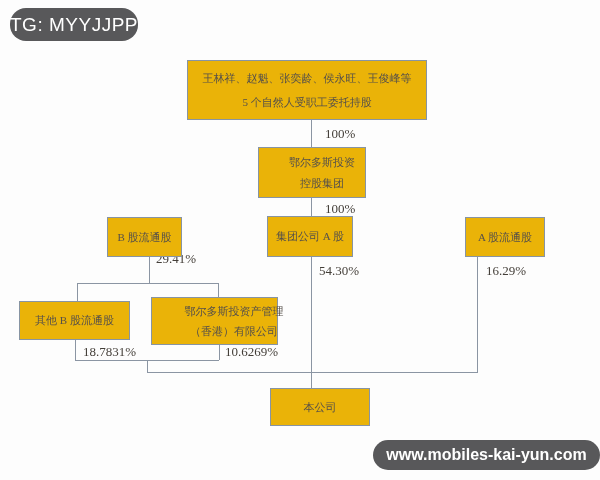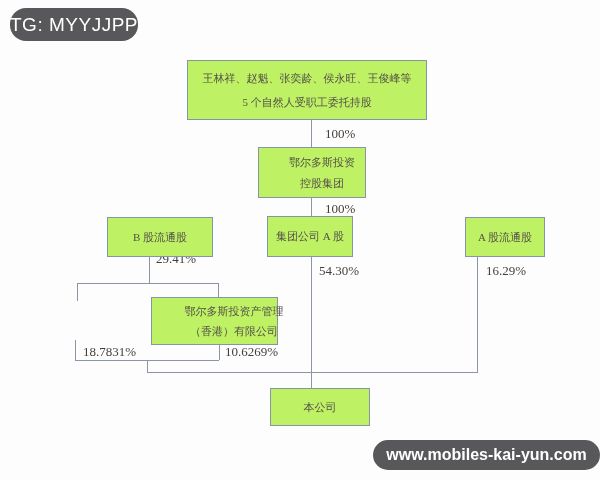--- a/index.html
+++ b/index.html
@@ -17,33 +17,33 @@
     font-family:"Liberation Sans","DejaVu Sans",sans-serif;
     display:flex;align-items:center;justify-content:center;
     box-sizing:border-box;
     border-radius:16px;
   }
   #tg-badge{left:10px;top:8px;width:128px;height:33px;font-size:19px;letter-spacing:0.5px;}
   #site-badge{left:373px;top:440px;width:227px;height:30px;font-size:16px;font-weight:bold;}
   .node{
     position:absolute;
     border:1px solid #8794a3;
-    background:#bef264;
+    background:#eab308;
     box-sizing:border-box;
     display:flex;flex-direction:column;
     align-items:center;justify-content:space-evenly;
     color:#56504a;
     font-size:11px;
     text-align:center;
     line-height:1.1;
   }
   .node .ln{white-space:nowrap;}
   #shareholders-box{left:187px;top:60px;width:240px;height:60px;}
   #holding-group-box{left:258px;top:147px;width:108px;height:51px;padding-left:20px;}
-  #b-share-box{left:107px;top:217px;width:106px;height:40px;}
+  #b-share-box{left:107px;top:217px;width:75px;height:40px;}
   #group-a-share-box{left:267px;top:216px;width:86px;height:41px;}
   #a-share-box{left:437px;top:217px;width:80px;height:40px;margin-left:28px;}
   #other-b-share-box{left:19px;top:301px;width:111px;height:39px;}
   #hk-company-box{left:151px;top:297px;width:127px;height:48px;padding-left:39px;}
   #company-box{left:270px;top:388px;width:100px;height:38px;}
   .vline,.hline{position:absolute;background:#8b95a3;}
   .vline{width:1px;}
   .hline{height:1px;}
   .pct{
     position:absolute;
@@ -101,20 +101,23 @@
   </div>
 
   <div id="group-a-share-box" class="node">
     <span class="ln">集团公司 A 股</span>
   </div>
 
   <div id="a-share-box" class="node">
     <span class="ln">A 股流通股</span>
   </div>
 
+  <div id="other-b-share-box" class="node">
+    <span class="ln">其他 B 股流通股</span>
+  </div>
 
   <div id="hk-company-box" class="node">
     <span class="ln">鄂尔多斯投资产管理</span>
     <span class="ln">（香港）有限公司</span>
   </div>
 
   <div id="company-box" class="node">
     <span class="ln">本公司</span>
   </div>
 

